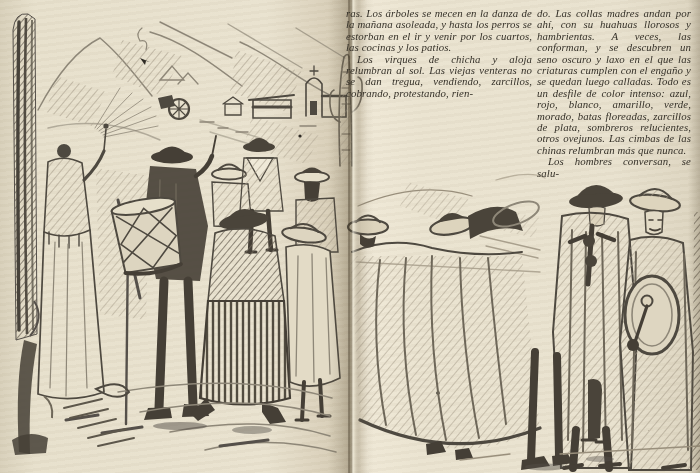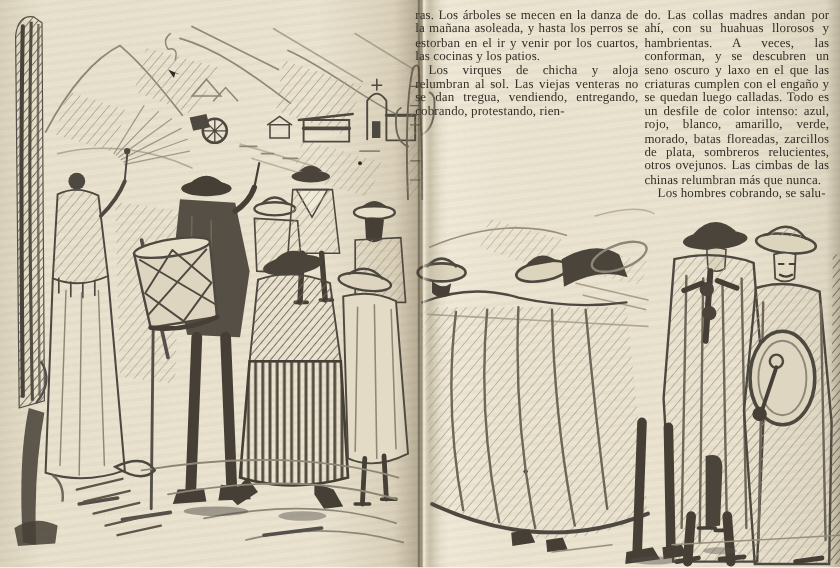--- a/index.html
+++ b/index.html
@@ -6,21 +6,21 @@
   body{width:700px;height:473px;overflow:hidden;font-family:"Liberation Serif","DejaVu Serif",serif;}
   .spread{
     position:relative;width:700px;height:473px;
     background:linear-gradient(90deg,#d8d0ba 0%,#e7e0cc 5%,#e9e2cf 38%,#d6ccb5 48.5%,#cfc4ab 50.2%,#efe8d6 52.5%,#eae3d0 60%,#e8e1ce 88%,#dcd4bf 100%);
   }
   .spread::after{ 
     content:"";position:absolute;inset:0;pointer-events:none;
     background:repeating-linear-gradient(173deg,rgba(120,105,80,.035) 0 3px,rgba(255,255,245,.03) 3px 7px);
   }
   svg.illus{position:absolute;left:0;top:0;z-index:1;}
-  .textcols{position:absolute;z-index:2;top:0;left:0;width:560px;height:473px;pointer-events:none;}
+  .textcols{position:absolute;z-index:2;top:0;left:0;width:560px;height:473px;pointer-events:none;font-style:italic;}
   .col{position:absolute;text-align:justify;color:#343028;font-size:10.8px;line-height:11.4px;letter-spacing:.1px;}
   .col p{margin:0;}
   .col p.indent{text-indent:11px;}
   #col1{left:346px;top:8px;width:186px;}
   #col2{left:537px;top:8px;width:154px;}
 </style>
 </head>
 <body>
 
 <div class="spread">
@@ -287,21 +287,21 @@
       <rect x="328" y="0" width="46" height="473" fill="url(#gutterGrad)"></rect>
       <path d="M349,0 V473" stroke="#4a3f2c" stroke-opacity=".45" stroke-width="1.6"></path>
       <path d="M353,0 V473" stroke="#fffbec" stroke-opacity=".55" stroke-width="1"></path>
       <rect x="688" y="0" width="12" height="473" fill="url(#edgeGrad)"></rect>
     </g>
   </svg>
 
   <div class="textcols">
     <div class="col" id="col1">
       <p>ras. Los árboles se mecen en la danza de la mañana asoleada, y hasta los perros se estorban en el ir y venir por los cuartos, las cocinas y los patios.</p>
-      <p class="indent">Los virques de chicha y aloja relumbran al sol. Las viejas venteras no se dan tregua, vendiendo, entregando, cobrando, protestando, rien-</p>
+      <p class="indent">Los virques de chicha y aloja relumbran al sol. Las viejas venteras no se dan tregua, vendiendo, zarcillos, cobrando, protestando, rien-</p>
     </div>
     <div class="col" id="col2">
       <p>do. Las collas madres andan por ahí, con su huahuas llorosos y hambrientas. A veces, las conforman, y se descubren un seno oscuro y laxo en el que las criaturas cumplen con el engaño y se quedan luego calladas. Todo es un desfile de color intenso: azul, rojo, blanco, amarillo, verde, morado, batas floreadas, zarcillos de plata, sombreros relucientes, otros ovejunos. Las cimbas de las chinas relumbran más que nunca.</p>
-      <p class="indent">Los hombres cobrando, se salu-</p>
+      <p class="indent">Los hombres conversan, se salu-</p>
     </div>
   </div>
 
 </div>
 
 </body></html>

